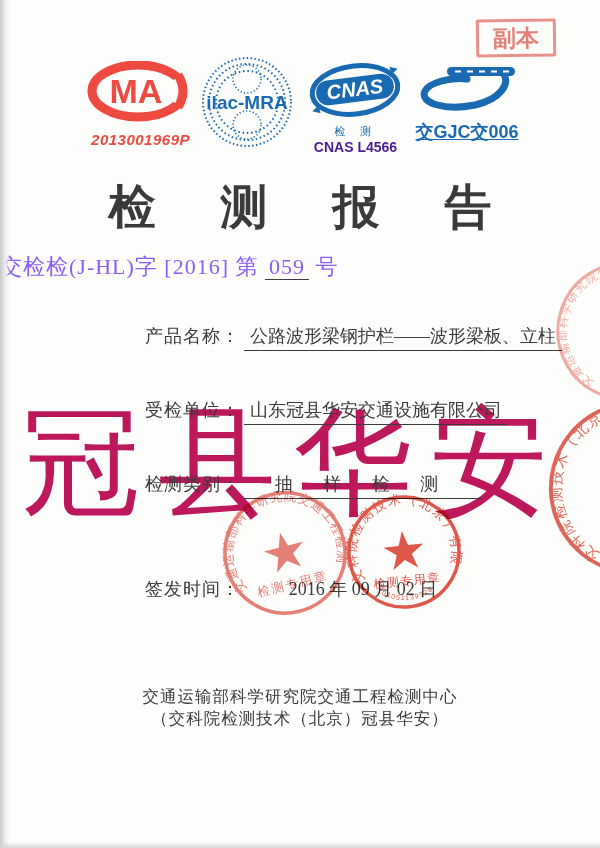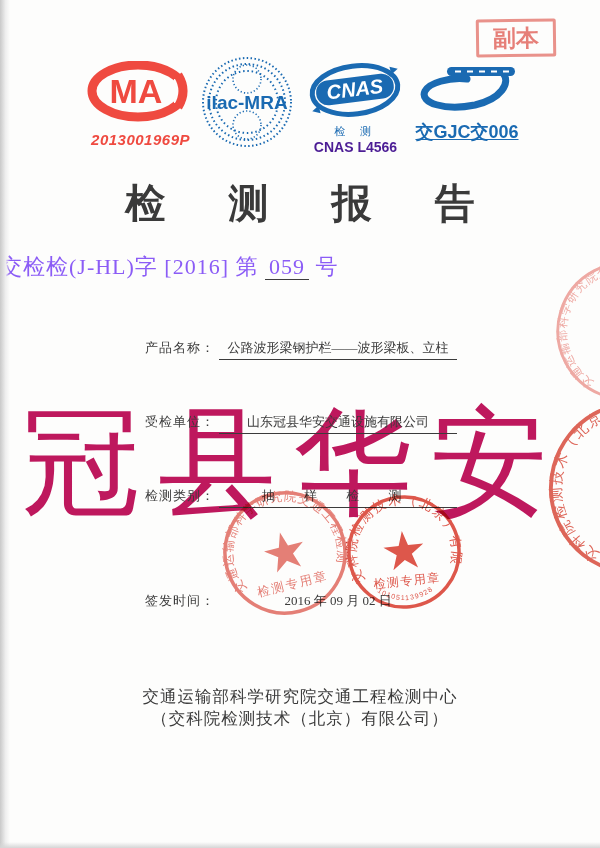--- a/index.html
+++ b/index.html
@@ -47,32 +47,32 @@
              font-family:"Liberation Sans", sans-serif; letter-spacing:.5px;font-style:italic; }
   .cnas-sub1 { color:#1a6ab2; font-size:11px; letter-spacing:6px; margin-top:1px; }
   .cnas-sub2 { color:#4c1d95; font-size:14px; font-weight:700;
                font-family:"Liberation Sans", sans-serif; }
   .gjc-label { color:#1a6ab2; font-size:18px; font-weight:700; margin-top:3px;
                font-family:"Liberation Sans", sans-serif;text-decoration:underline; }
 
   
   .title {
     position:absolute; top:176px; left:0; width:100%; text-align:center; z-index:2;
-    font-size:40px; font-weight:600; color:#3a3a3a; letter-spacing:26px; text-indent:26px;
+    font-size:47px; font-weight:600; color:#3a3a3a; letter-spacing:26px; text-indent:26px;
     font-family:"Liberation Sans", sans-serif;
   }
   .doc-number {
     position:absolute; top:252px; left:0; width:100%; z-index:2;
     font-size:22px; color:#8b5cf6; letter-spacing:1px;
   }
   .doc-number .u { border-bottom:1.5px solid #3d3d3d; padding:0 4px; }
 
   
-  .field { position:absolute; left:145px; z-index:2; font-size:13px; color:#3b3b3b;
-           white-space:nowrap;margin-top:15px; }
+  .field { position:absolute; left:145px; z-index:2; font-size:18px; color:#3b3b3b;
+           white-space:nowrap; }
   .field .label { letter-spacing:1px; }
   .field .value {
     display:inline-block; min-width:238px; text-align:center;
     border-bottom:1.5px solid #3b3b3b; padding:0 6px 2px 6px; margin-left:4px;
   }
   .field-product  { top:324px; }
   .field-company  { top:398px; }
   .field-category { top:472px; }
   .field-category .value { letter-spacing:13px; }
   .field-date     { top:577px; }
@@ -231,16 +231,16 @@
       <circle r="87" fill="none" stroke="currentColor" stroke-width="4"></circle>
       <path id="arcE2" d="M -66 40 A 77 77 0 1 1 66 40" fill="none"></path>
       <text font-size="15" letter-spacing="2">
         <textPath href="#arcE2">交科院检测技术（北京）有限公司 检测专用章</textPath>
       </text>
     </svg>
   </div>
 
   <div class="footer">
     <div>交通运输部科学研究院交通工程检测中心</div>
-    <div>（交科院检测技术（北京）有限公司）</div>
+    <div>（交科院检测技术（北京）冠县华安）</div>
   </div>
 
 </div>
 
 </body></html>

